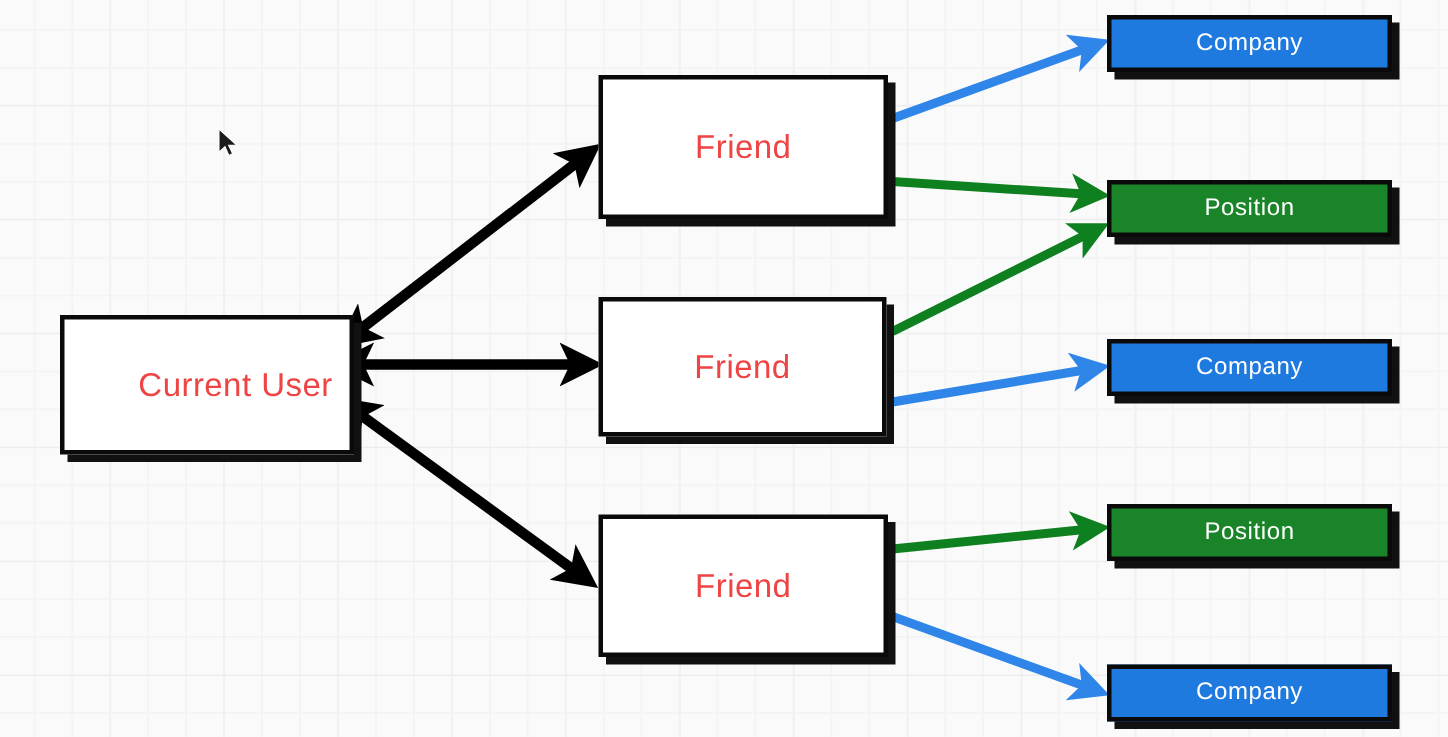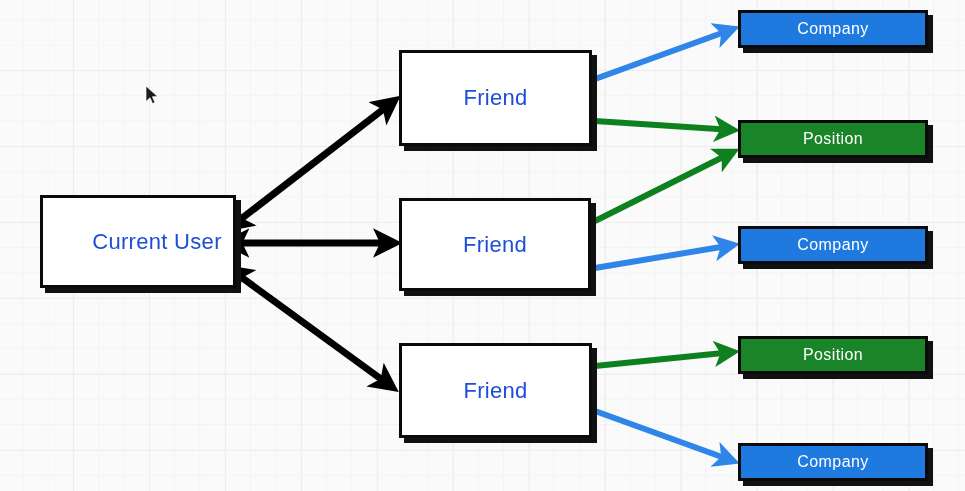--- a/index.html
+++ b/index.html
@@ -20,21 +20,21 @@
     background-position:-3px -6px,-3px -6px,-3px -6px,-3px -6px;
   }
   #edges{position:absolute;left:0;top:0;width:965px;height:491px;pointer-events:none;}
   .node{
     position:absolute;box-sizing:border-box;
     display:flex;align-items:center;justify-content:center;
     border:3px solid #0a0a0a;
     box-shadow:5px 5px 0 0 #111;
     z-index:3;
   }
-  .node-white{background:#ffffff;color:#1d4ed8;}
+  .node-white{background:#ffffff;color:#ef4444;}
   .node-white .lbl{font-size:22px;letter-spacing:.3px;}
   .node-pill{color:#ffffff;border-width:3px;}
   .node-pill .lbl{font-size:16px;letter-spacing:.4px;}
   .lbl{line-height:1;white-space:nowrap;}
   #cursor{position:absolute;z-index:10;pointer-events:none;}
 </style>
 </head>
 <body>
 
 <div id="canvas">
@@ -61,21 +61,21 @@
         <line x1="595" y1="79" x2="733" y2="29" stroke="#2f86e8" stroke-width="6" stroke-linecap="butt" marker-end="url(#ah-blue-e)"></line>
         <line x1="595" y1="121" x2="733" y2="130" stroke="#0f8020" stroke-width="6" stroke-linecap="butt" marker-end="url(#ah-green-e)"></line>
         <line x1="595" y1="221" x2="733" y2="152" stroke="#0f8020" stroke-width="6" stroke-linecap="butt" marker-end="url(#ah-green-e)"></line>
         <line x1="595" y1="268" x2="733" y2="245" stroke="#2f86e8" stroke-width="6" stroke-linecap="butt" marker-end="url(#ah-blue-e)"></line>
         <line x1="595" y1="366" x2="733" y2="352" stroke="#0f8020" stroke-width="6" stroke-linecap="butt" marker-end="url(#ah-green-e)"></line>
         <line x1="595" y1="411" x2="733" y2="461" stroke="#2f86e8" stroke-width="6" stroke-linecap="butt" marker-end="url(#ah-blue-e)"></line>
       </g>
   </svg>
 
   <div id="node-layer">
-      <div class="node node-white" style="left: 40px; top: 195px; width: 196px; height: 93px; background: rgb(255, 255, 255); border-color: rgb(10, 10, 10); padding-left: 38px;">
+      <div class="node node-white" style="left: 40px; top: 210px; width: 196px; height: 93px; background: rgb(255, 255, 255); border-color: rgb(10, 10, 10); padding-left: 38px;">
         <span class="lbl">Current User</span>
       </div>
       <div class="node node-white" style="left: 399px; top: 50px; width: 193px; height: 96px; background: rgb(255, 255, 255); border-color: rgb(10, 10, 10);">
         <span class="lbl">Friend</span>
       </div>
       <div class="node node-white" style="left: 399px; top: 198px; width: 192px; height: 93px; background: rgb(255, 255, 255); border-color: rgb(10, 10, 10);">
         <span class="lbl">Friend</span>
       </div>
       <div class="node node-white" style="left: 399px; top: 343px; width: 193px; height: 95px; background: rgb(255, 255, 255); border-color: rgb(10, 10, 10);">
         <span class="lbl">Friend</span>

